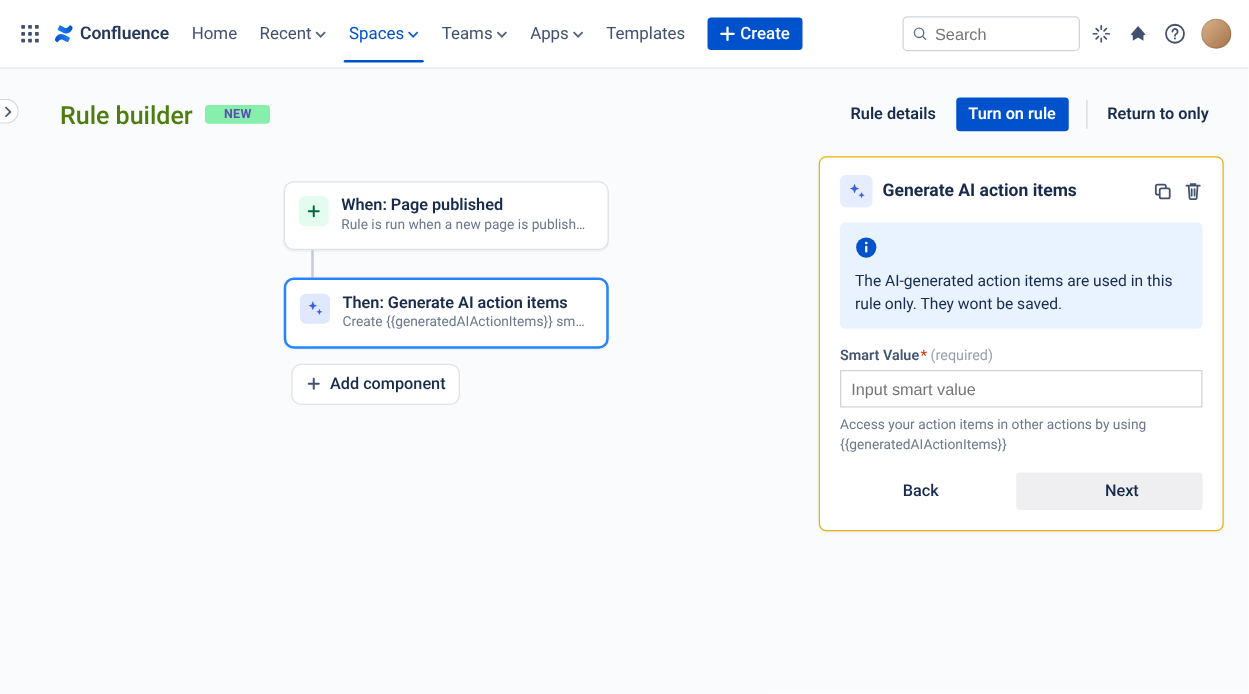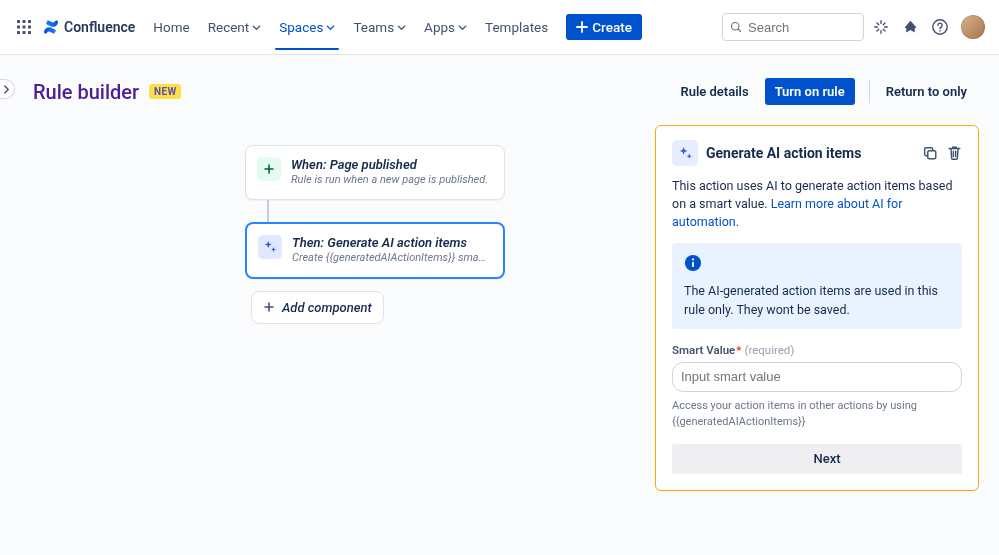--- a/index.html
+++ b/index.html
@@ -26,29 +26,29 @@
   .nav-icon { display:flex; align-items:center; cursor:pointer; }
   .avatar { width:24px; height:24px; border-radius:50%; background:linear-gradient(135deg,#dab38c,#a57249); box-shadow: inset 0 0 0 1px rgba(0,0,0,.1);}
 
   
   .main { position:relative; height:515px; background:#fafbfc; display:flex; }
   .expand-tab { position:absolute; left:-1px; top:24px; width:16px; height:20px; border:1px solid #d5d8de; border-left:none; border-radius:0 10px 10px 0; background:#fff; display:flex; align-items:center; justify-content:center; color:#42526E; cursor:pointer;}
   .content { flex:1; padding:23px 30px 0 33px; position:relative; }
 
   .header-row { display:flex; align-items:center; justify-content:space-between; }
   .title-wrap { display:flex; align-items:center; gap:10px;}
-  .page-title { font-size:20px; font-weight:500; color:#4c1d95; }
-  .lozenge { font-size:10px; font-weight:700; letter-spacing:.3px; color:#5E4DB2; background:#fde047; padding:2px 5px; border-radius:3px;}
+  .page-title { font-size:20px; font-weight:500; color:#4d7c0f;margin-left:15px; }
+  .lozenge { font-size:10px; font-weight:700; letter-spacing:.3px; color:#5E4DB2; background:#86efac; padding:2px 15px; border-radius:3px;}
   .header-actions { display:flex; align-items:center; gap:14px; }
   .hdr-link { font-size:13px; font-weight:600; color:#172B4D; cursor:pointer; padding:4px 2px;}
   .hdr-link.sep { border-left:1px solid #d5d8de; padding-left:16px;}
   .hdr-btn { background:#0052CC; color:#fff; font-size:13px; font-weight:600; padding:6px 10px; border-radius:3px; cursor:pointer;}
 
   
-  .flow { position:absolute; left:245px; top:90px; width:260px;font-style:italic; }
+  .flow { position:absolute; left:227px; top:90px; width:260px; }
   .card { background:#fff; border:1px solid #dfe2e7; border-radius:8px; padding:11px 14px 11px 11px; display:flex; gap:10px; align-items:flex-start; box-shadow:0 1px 1px rgba(9,30,66,.05); cursor:pointer;}
   .card.selected { border:2px solid #2684FF; }
   .card-icon { width:24px; height:24px; border-radius:5px; display:flex; align-items:center; justify-content:center; flex-shrink:0;}
   .ci-when { background:#E3FCEF; color:#006644;}
   .ci-then { background:#dfe8ff; color:#3b5fe0;}
   .card-body { display:flex; flex-direction:column; gap:1px; min-width:0;}
   .card-title { font-size:13px; font-weight:600; color:#172B4D;}
   .card-sub { font-size:11px; color:#6B778C; line-height:1.35; white-space:nowrap; overflow:hidden; text-overflow:ellipsis;}
   .connector { width:2px; height:22px; background:#c8ccd6; margin-left:22px;}
   .add-comp { margin-top:12px; display:inline-flex; align-items:center; gap:7px; background:#fff; border:1px solid #dfe2e7; border-radius:8px; padding:8px 11px; font-size:13px; font-weight:500; color:#172B4D; cursor:pointer; margin-left:6px;}
@@ -62,21 +62,21 @@
   .panel-tools span { cursor:pointer; display:flex;}
   .panel-desc { font-size:12.5px; color:#172B4D; margin-top:11px; line-height:1.45;}
   .panel-desc a { color:#0052CC; text-decoration:none; cursor:pointer;}
   .info-box { margin-top:12px; background:#e9f2ff; border-radius:4px; padding:10px 12px; display:flex; gap:10px;flex-direction:column;}
   .info-ico { width:18px; height:18px; color:#0052CC; flex-shrink:0; margin-top:1px;}
   .info-text { font-size:12.5px; color:#172B4D; line-height:1.45;}
   .field-label { margin-top:14px; font-size:11.5px; font-weight:600; color:#44546f;}
   .field-label .star { color:#de350b; margin-left:1px;}
   .field-label .req { color:#98a0ad; font-weight:400; margin-left:3px;}
   .field-input { margin-top:5px;}
-  .field-input input { width:100%; height:30px; border:1.5px solid #d0d4da; border-radius:11px; padding:0 8px; font-size:13px; color:#5E6C84; outline:none;}
+  .field-input input { width:100%; height:30px; border:1.5px solid #d0d4da; border-radius:0; padding:0 8px; font-size:13px; color:#5E6C84; outline:none;}
   .hint { margin-top:6px; font-size:11px; color:#6B778C; line-height:1.45;}
   .panel-actions { margin-top:14px; display:flex; gap:12px;}
   .pa-btn { flex:1; height:30px; display:flex; align-items:center; justify-content:center; font-size:13px; font-weight:500; border-radius:3px; cursor:pointer;}
   .pa-back { color:#172B4D;}
   .pa-next { background:#efeff2; color:#172B4D;padding-left:20px;}
 
   svg { display:block; }
 </style>
 </head>
 <body>
@@ -248,38 +248,36 @@
                 <rect x="6.5" y="6.5" width="9" height="9" rx="1.5" fill="#fff"></rect>
               </svg>
             </span>
           <span>
               <svg width="15" height="16" viewBox="0 0 16 18" fill="none" stroke="#42526E" stroke-width="1.6" stroke-linecap="round">
                 <path d="M2 4h12M6 4V2.5h4V4M4 4l.8 11c0 .6.5 1 1 1h4.4c.5 0 1-.4 1-1L12 4M6.7 7v6M9.3 7v6"></path>
               </svg>
             </span>
         </div>
       </div>
-      <div class="panel-desc">
-        <span>This action uses AI to generate action items based on a smart value. </span><a>Learn more about AI for automation.</a>
-      </div>
       <div class="info-box">
         <span class="info-ico">
             <svg width="18" height="18" viewBox="0 0 20 20" fill="#0052CC">
               <circle cx="10" cy="10" r="9"></circle>
               <rect x="9" y="8.5" width="2" height="6" rx="1" fill="#fff"></rect>
               <circle cx="10" cy="6" r="1.2" fill="#fff"></circle>
             </svg>
           </span>
         <span class="info-text">The AI-generated action items are used in this rule only. They wont be saved.</span>
       </div>
       <div class="field-label">
         <span>Smart Value</span><span class="star">*</span><span class="req">(required)</span>
       </div>
       <div class="field-input">
         <input placeholder="Input smart value" style="">
       </div>
       <div class="hint">Access your action items in other actions by using {{generatedAIActionItems}}</div>
       <div class="panel-actions">
+        <span class="pa-btn pa-back">Back</span>
         <span class="pa-btn pa-next">Next</span>
       </div>
     </div>
   </div>
 </div>
 
 </body></html>

